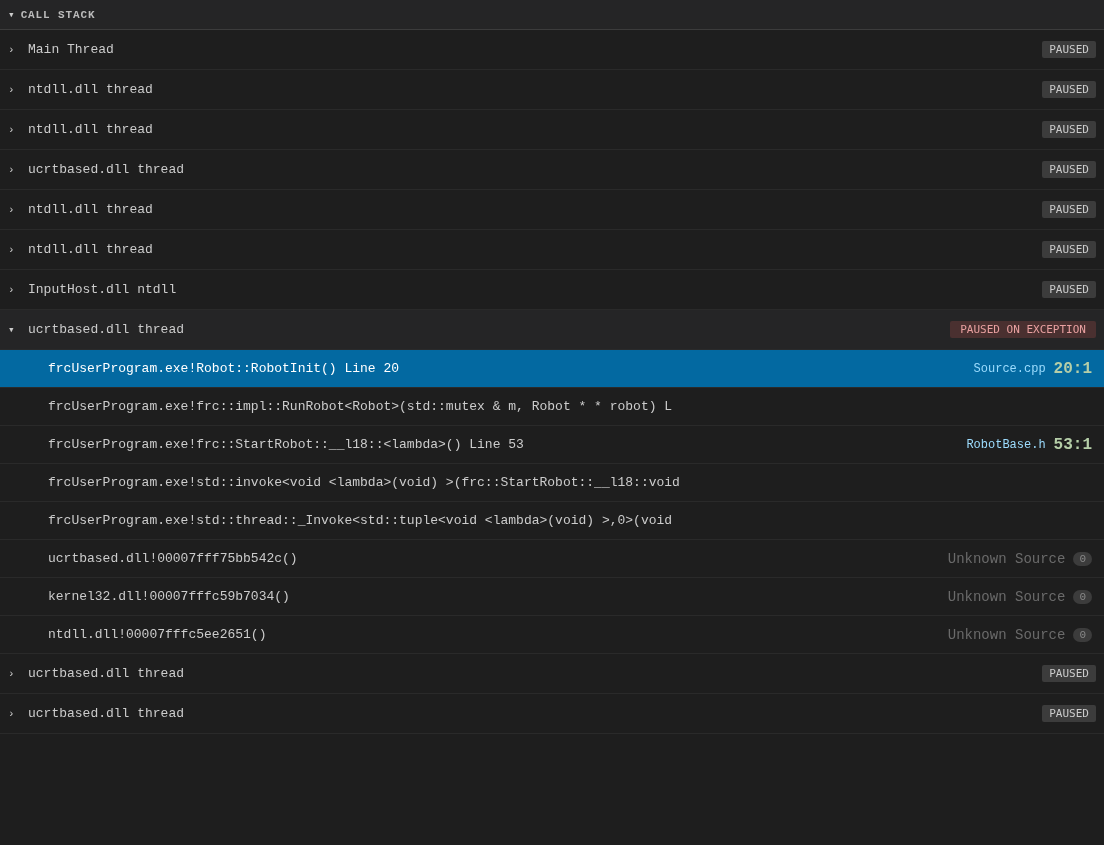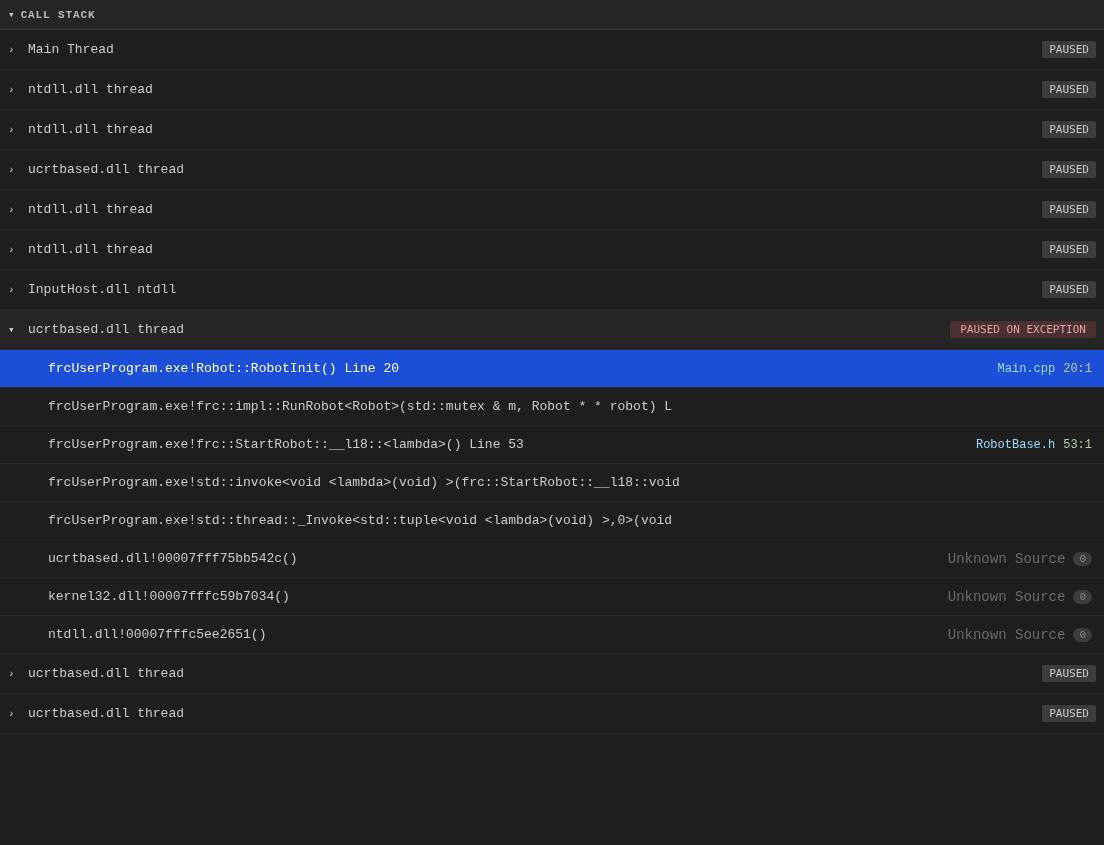--- a/index.html
+++ b/index.html
@@ -101,21 +101,21 @@
       display: flex;
       align-items: center;
       justify-content: space-between;
       padding: 0 12px 0 48px;
       height: 38px;
       border-bottom: 1px solid #2a2a2a;
       cursor: pointer;
     }
 
     .stack-frame.active {
-      background: #1d4ed8;
+      background: #0369a1;
     }
 
     .stack-frame .frame-left {
       flex: 1;
       overflow: hidden;
       white-space: nowrap;
       text-overflow: ellipsis;
     }
 
     .stack-frame .frame-name {
@@ -135,21 +135,22 @@
       margin-left: 12px;
     }
 
     .frame-file {
       color: #9cdcfe;
       font-size: 12px;
     }
 
     .frame-line {
       color: #b5cea8;
-      font-size: 12px;
+      font-size: 16px;
+      font-weight: bold;
     }
 
     .frame-unknown {
       color: #6a6a6a;
       font-size: 14px;
     }
 
     .frame-zero-badge {
       background: #3c3c3c;
       color: #888;
@@ -222,21 +223,21 @@
         <div class="left">
           <span class="chevron">▾</span>
           <span class="thread-name">ucrtbased.dll thread</span>
         </div>
         <span class="badge badge-paused-exception">PAUSED ON EXCEPTION</span>
       </div>
       <div class="stack-frames">
         <div class="stack-frame active">
           <div class="frame-left"><span class="frame-name">frcUserProgram.exe!Robot::RobotInit() Line 20</span></div>
           <div class="frame-right">
-            <span class="frame-file">Main.cpp</span>
+            <span class="frame-file">Source.cpp</span>
             <span class="frame-line">20:1</span>
           </div>
         </div>
         <div class="stack-frame">
           <div class="frame-left"><span class="frame-name">frcUserProgram.exe!frc::impl::RunRobot&lt;Robot&gt;(std::mutex &amp; m, Robot * * robot) L</span></div>
           <div class="frame-right"></div>
         </div>
         <div class="stack-frame">
           <div class="frame-left"><span class="frame-name">frcUserProgram.exe!frc::StartRobot::__l18::&lt;lambda&gt;() Line 53</span></div>
           <div class="frame-right">

